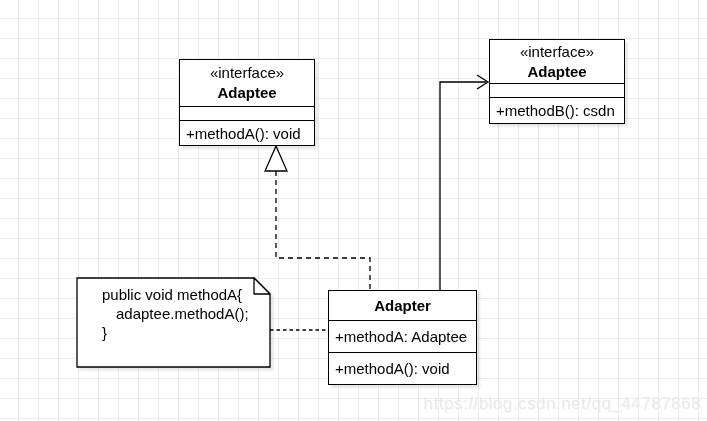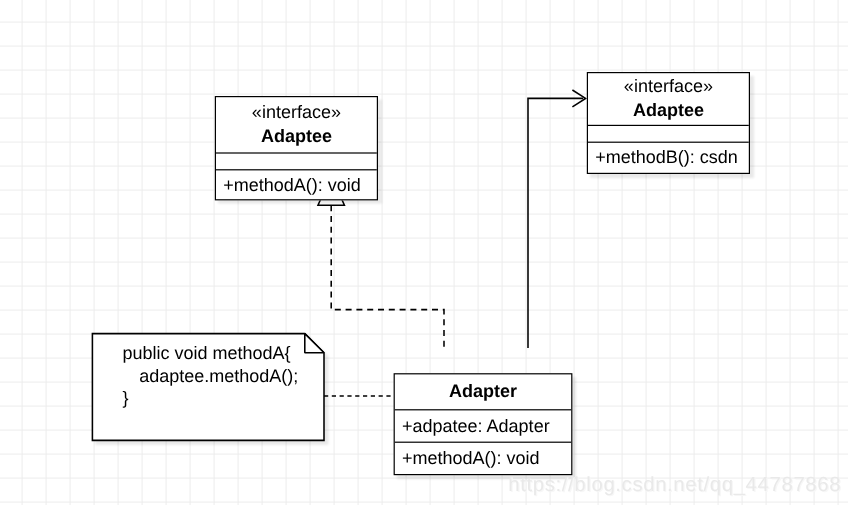--- a/index.html
+++ b/index.html
@@ -13,41 +13,40 @@
     background-position:-2px -2px;
     font-family:"Liberation Sans","DejaVu Sans",sans-serif;
     color:#000;
   }
   svg.layer{position:absolute;left:0;top:0;width:707px;height:421px;}
 
   .uml-box{
     position:absolute;box-sizing:border-box;background:#fff;
     border:1px solid #000;display:flex;flex-direction:column;
     box-shadow:3px 3px 2px rgba(0,0,0,0.09);
-    margin-top:21px;
   }
   .uml-header{
     display:flex;flex-direction:column;justify-content:center;align-items:center;
     line-height:20px;font-size:15px;
   }
   .stereotype{font-weight:400;}
   .class-name-italic{font-weight:bold;}
   .class-name-plain{font-weight:bold;}
   .uml-empty{border-top:1px solid #000;}
   .uml-row{
     border-top:1px solid #000;display:flex;align-items:center;
     padding-left:6px;font-size:15px;white-space:nowrap;flex:1;
   }
   #target-box{left:179px;top:59px;width:136px;height:87px;}
   #target-box .uml-header{flex:0 0 46px;}
   #target-box .uml-empty{flex:0 0 13px;}
   #adaptee-box{left:489px;top:39px;width:136px;height:85px;}
   #adaptee-box .uml-header{flex:0 0 43px;}
   #adaptee-box .uml-empty{flex:0 0 13px;}
-  #adapter-box{left:328px;top:290px;width:149px;height:85px;}
+  #adapter-box{left:328px;top:290px;width:149px;height:95px;}
   #adapter-box .uml-header{flex:0 0 29px;}
 
   .dashed{fill:none;stroke:#000;stroke-width:1.3;stroke-dasharray:5 4;}
   .dashed-short{fill:none;stroke:#000;stroke-width:1.3;stroke-dasharray:3.5 3;}
   .solid{fill:none;stroke:#000;stroke-width:1.3;}
   .hollow{fill:#ffffff;stroke:#000;stroke-width:1.3;stroke-linejoin:miter;}
   .note-poly{fill:#ffffff;stroke:#000;stroke-width:1.3;}
   .note-fold{fill:#ffffff;stroke:#000;stroke-width:1.3;stroke-linejoin:bevel;}
 
   #note-text{
@@ -112,21 +111,21 @@
       <div class="class-name-italic">Adaptee</div>
     </div>
     <div class="uml-empty"></div>
     <div class="uml-row">+methodB(): csdn</div>
   </div>
 
   <div class="uml-box" id="adapter-box">
     <div class="uml-header">
       <div class="class-name-plain">Adapter</div>
     </div>
-    <div class="uml-row">+adpatee: Adapter</div>
+    <div class="uml-row">+methodA: Adaptee</div>
     <div class="uml-row">+methodA(): void</div>
   </div>
 
   <div id="note-text">
     <div>public void methodA{</div>
     <div class="indent">adaptee.methodA();</div>
     <div>}</div>
   </div>
 
   <div id="watermark">https://blog.csdn.net/qq_44787868</div>

